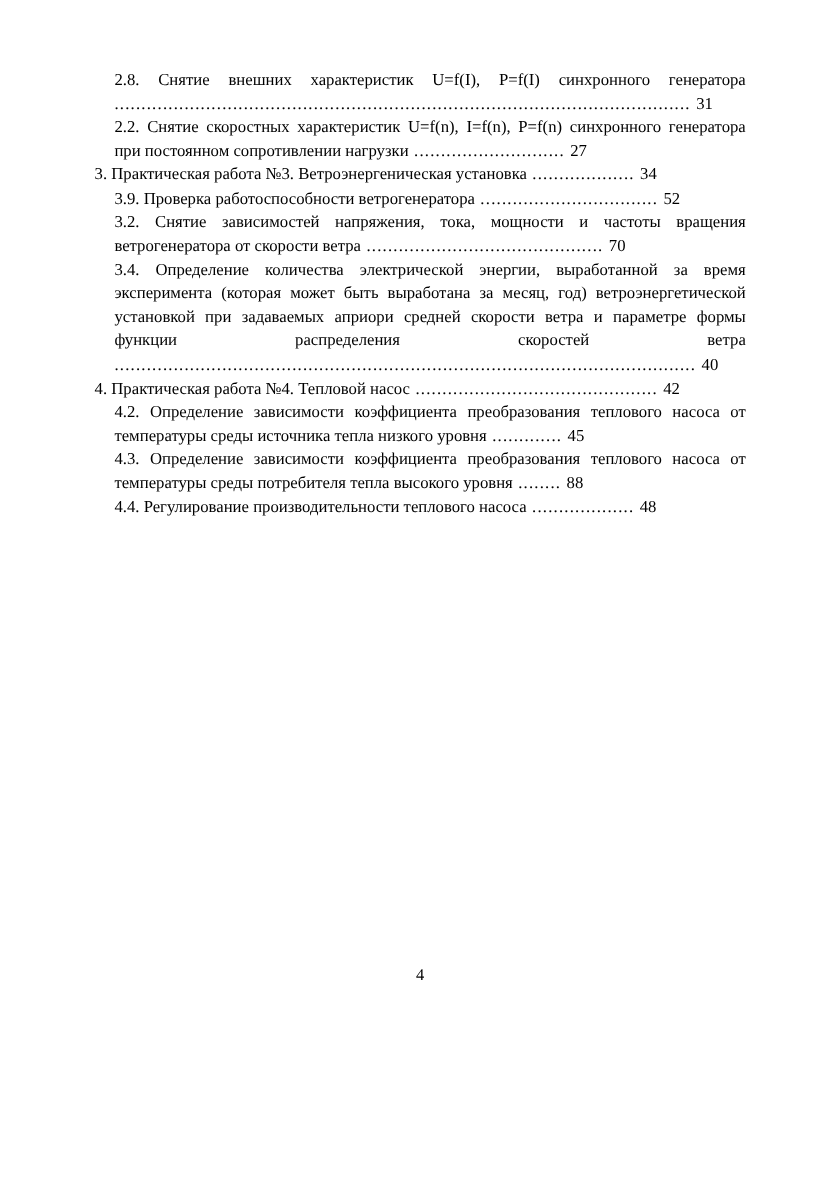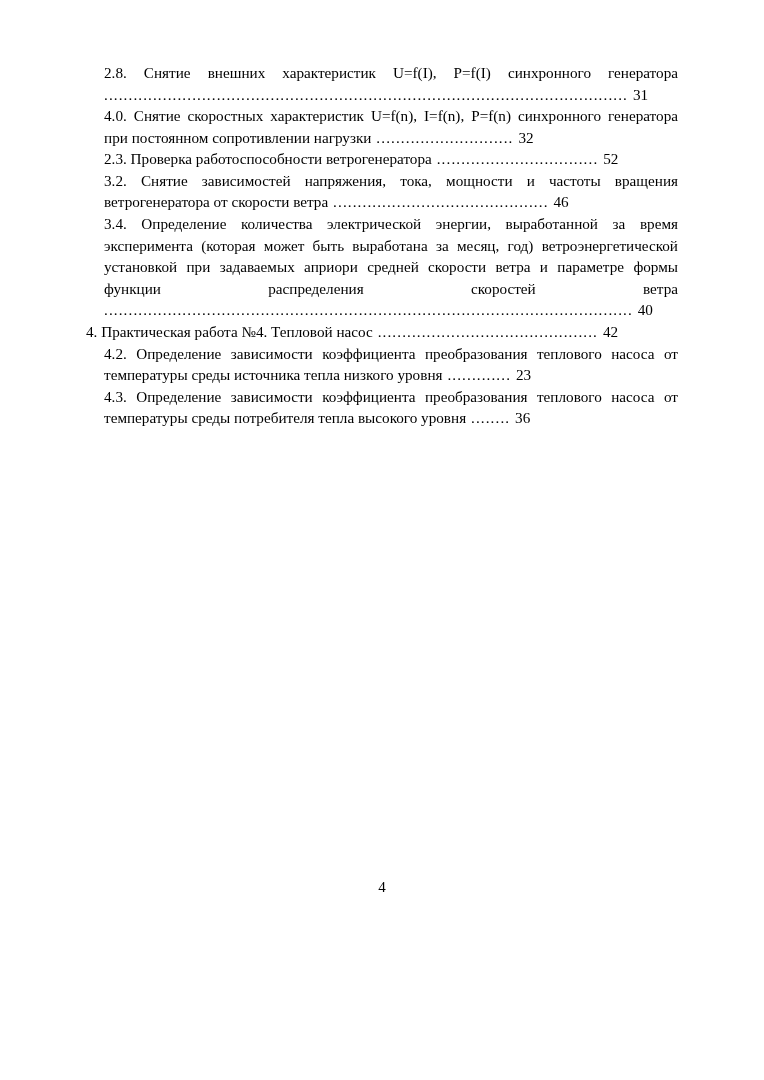--- a/index.html
+++ b/index.html
@@ -50,22 +50,24 @@
     font-size: 15px;
     font-family: "Liberation Serif", "DejaVu Serif", serif;
   }
 </style>
 </head>
 <body>
 
 <div class="page">
   <div class="toc" id="toc-container">
       <p class="toc-entry lvl-2"><span>2.8. Снятие внешних характеристик U=f(I), P=f(I) синхронного генератора</span><span class="leader"> ........................................................................................................... </span><span class="pagenum">31</span></p>
-      <p class="toc-entry lvl-2"><span>4.0. Снятие скоростных характеристик U=f(n), I=f(n), P=f(n) синхронного генератора при постоянном сопротивлении нагрузки</span><span class="leader"> ............................ </span><span class="pagenum">32</span></p>
-      <p class="toc-entry lvl-2"><span>2.3. Проверка работоспособности ветрогенератора</span><span class="leader"> ................................. </span><span class="pagenum">52</span></p>
-      <p class="toc-entry lvl-2"><span>3.2. Снятие зависимостей напряжения, тока, мощности и частоты вращения ветрогенератора от скорости ветра</span><span class="leader"> ............................................ </span><span class="pagenum">46</span></p>
+      <p class="toc-entry lvl-2"><span>2.2. Снятие скоростных характеристик U=f(n), I=f(n), P=f(n) синхронного генератора при постоянном сопротивлении нагрузки</span><span class="leader"> ............................ </span><span class="pagenum">27</span></p>
+      <p class="toc-entry lvl-1"><span>3. Практическая работа №3. Ветроэнергеническая установка</span><span class="leader"> ................... </span><span class="pagenum">34</span></p>
+      <p class="toc-entry lvl-2"><span>3.9. Проверка работоспособности ветрогенератора</span><span class="leader"> ................................. </span><span class="pagenum">52</span></p>
+      <p class="toc-entry lvl-2"><span>3.2. Снятие зависимостей напряжения, тока, мощности и частоты вращения ветрогенератора от скорости ветра</span><span class="leader"> ............................................ </span><span class="pagenum">70</span></p>
       <p class="toc-entry lvl-2"><span>3.4. Определение количества электрической энергии, выработанной за время эксперимента (которая может быть выработана за месяц, год) ветроэнергетической установкой при задаваемых априори средней скорости ветра и параметре формы функции распределения скоростей ветра</span><span class="leader"> ............................................................................................................ </span><span class="pagenum">40</span></p>
       <p class="toc-entry lvl-1"><span>4. Практическая работа №4. Тепловой насос</span><span class="leader"> ............................................. </span><span class="pagenum">42</span></p>
-      <p class="toc-entry lvl-2"><span>4.2. Определение зависимости коэффициента преобразования теплового насоса от температуры среды источника тепла низкого уровня</span><span class="leader"> ............. </span><span class="pagenum">23</span></p>
-      <p class="toc-entry lvl-2"><span>4.3. Определение зависимости коэффициента преобразования теплового насоса от температуры среды потребителя тепла высокого уровня</span><span class="leader"> ........ </span><span class="pagenum">36</span></p>
+      <p class="toc-entry lvl-2"><span>4.2. Определение зависимости коэффициента преобразования теплового насоса от температуры среды источника тепла низкого уровня</span><span class="leader"> ............. </span><span class="pagenum">45</span></p>
+      <p class="toc-entry lvl-2"><span>4.3. Определение зависимости коэффициента преобразования теплового насоса от температуры среды потребителя тепла высокого уровня</span><span class="leader"> ........ </span><span class="pagenum">88</span></p>
+      <p class="toc-entry lvl-2"><span>4.4. Регулирование производительности теплового насоса</span><span class="leader"> ................... </span><span class="pagenum">48</span></p>
     </div>
   <div class="footer">4</div>
 </div>
 
 </body></html>

